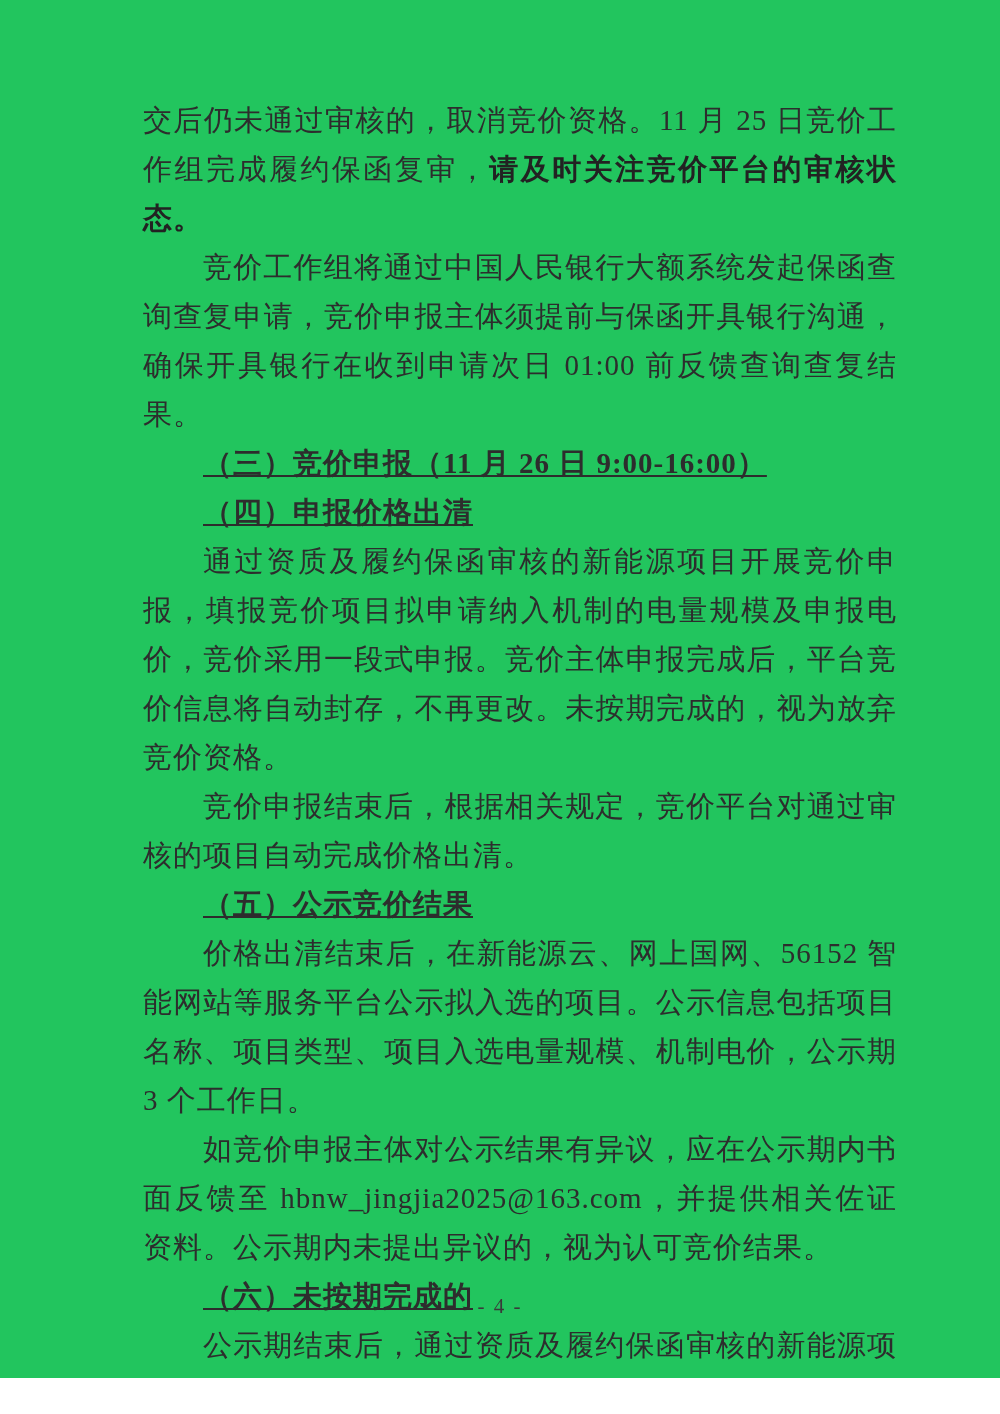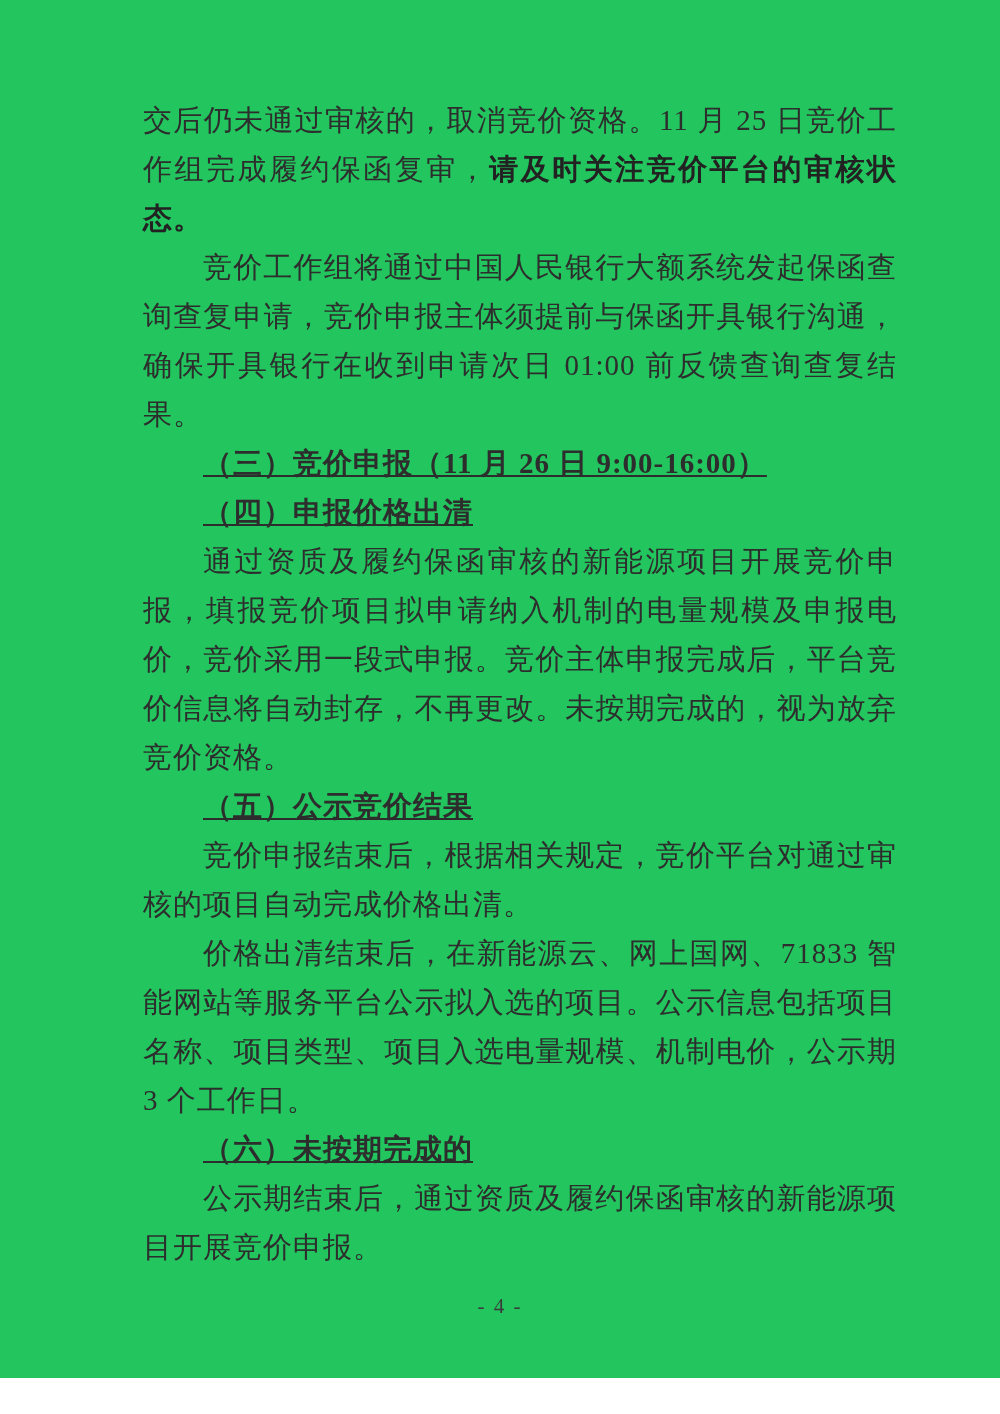--- a/index.html
+++ b/index.html
@@ -61,22 +61,23 @@
 <body>
 
 <div class="page">
   <div class="content">
 
   <p class="para body"><span class="run">交后仍未通过审核的，取消竞价资格。11 月 25 日竞价工作组完成履约保函复审，</span><span class="run bold">请及时关注竞价平台的审核状态。</span></p>
       <p class="para body indent"><span class="run">竞价工作组将通过中国人民银行大额系统发起保函查询查复申请，竞价申报主体须提前与保函开具银行沟通，确保开具银行在收到申请次日 01:00 前反馈查询查复结果。</span></p>
       <p class="para heading indent"><span class="run">（三）竞价申报（11 月 26 日 9:00-16:00）</span></p>
       <p class="para heading indent"><span class="run">（四）申报价格出清</span></p>
       <p class="para body indent"><span class="run">通过资质及履约保函审核的新能源项目开展竞价申报，填报竞价项目拟申请纳入机制的电量规模及申报电价，竞价采用一段式申报。竞价主体申报完成后，平台竞价信息将自动封存，不再更改。未按期完成的，视为放弃竞价资格。</span></p>
+      <p class="para body indent"><span class="run">竞价申报结束后，根据相关规定，竞价平台对通过审核的项目自动完成价格出清。</span></p>
       <p class="para heading indent"><span class="run">（五）公示竞价结果</span></p>
-      <p class="para body indent"><span class="run">竞价申报结束后，根据相关规定，竞价平台对通过审核的项目自动完成价格出清。</span></p>
-      <p class="para body indent"><span class="run">价格出清结束后，在新能源云、网上国网、71833 智能网站等服务平台公示拟入选的项目。公示信息包括项目名称、项目类型、项目入选电量规模、机制电价，公示期 3 个工作日。</span></p>
+      <p class="para body indent"><span class="run">价格出清结束后，在新能源云、网上国网、56152 智能网站等服务平台公示拟入选的项目。公示信息包括项目名称、项目类型、项目入选电量规模、机制电价，公示期 3 个工作日。</span></p>
+      <p class="para body indent"><span class="run">如竞价申报主体对公示结果有异议，应在公示期内书面反馈至 hbnw_jingjia2025@163.com，并提供相关佐证资料。公示期内未提出异议的，视为认可竞价结果。</span></p>
       <p class="para heading indent"><span class="run">（六）未按期完成的</span></p>
       <p class="para body indent"><span class="run">公示期结束后，通过资质及履约保函审核的新能源项目开展竞价申报。</span></p>
     </div>
   <div class="footer">
     <span class="page-number">- 4 -</span>
   </div>
 </div>
 
 </body></html>

